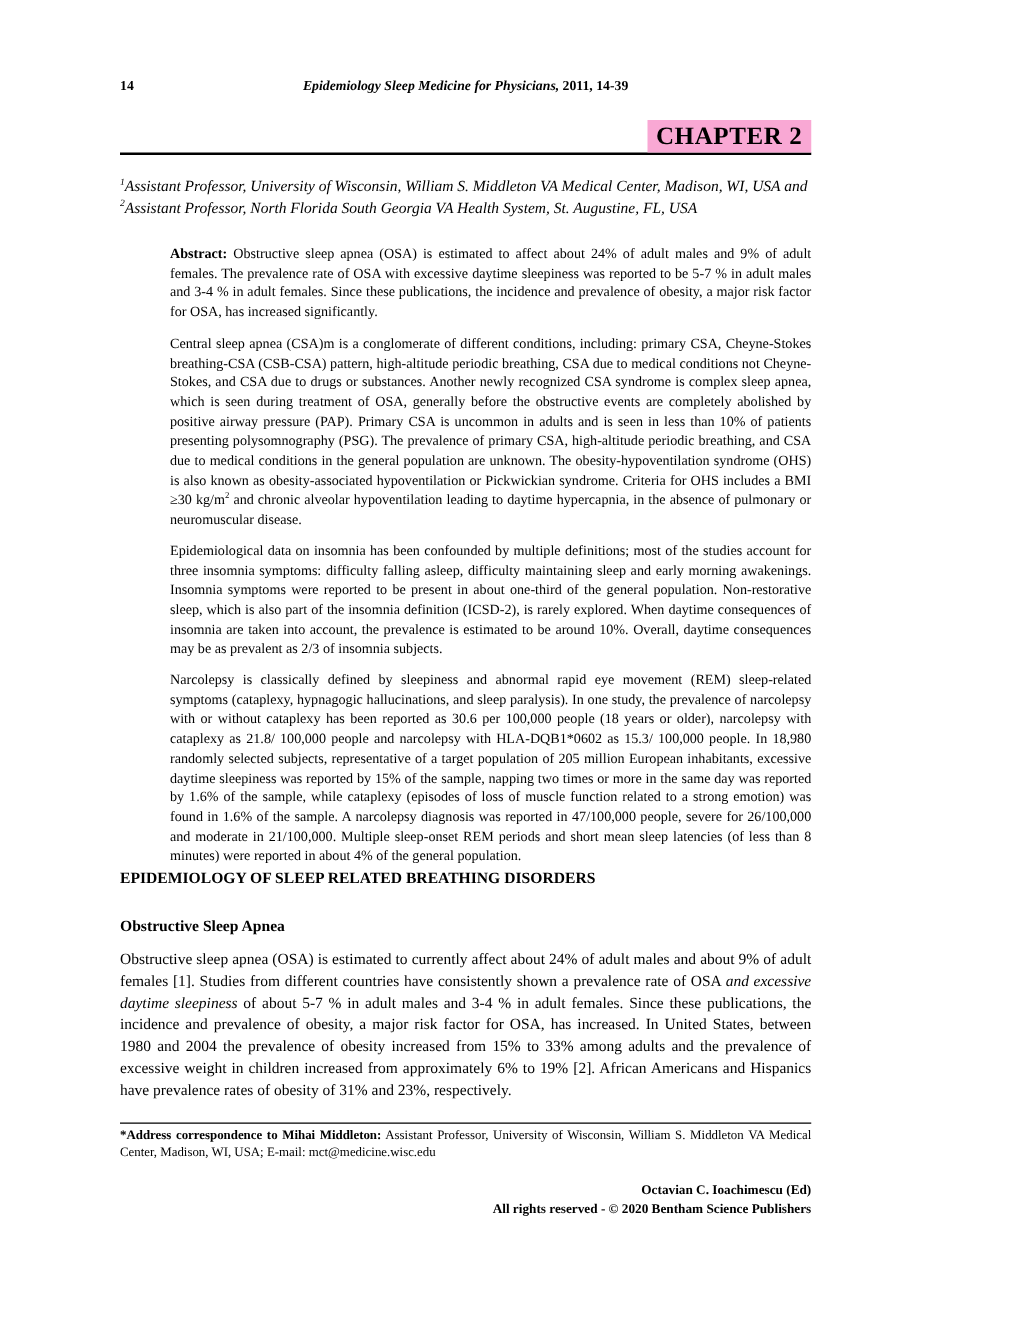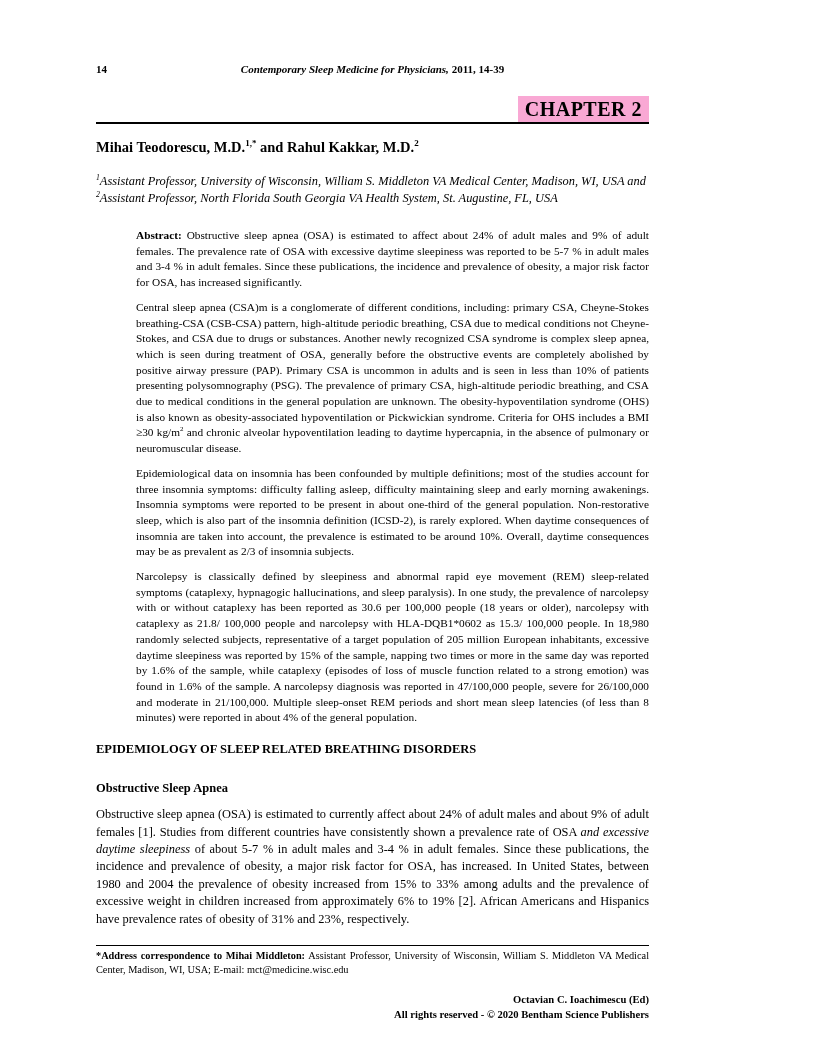--- a/index.html
+++ b/index.html
@@ -67,21 +67,21 @@
 
   
   .abstract-block {
     margin-top: 21px;
     margin-left: 40px;
     font-size: 11.3px;
     line-height: 15.7px;
     text-align: justify;
   }
   .abstract-block p { margin-bottom: 9px; }
-  .abstract-block p:last-child { margin-bottom: 16px; }
+  .abstract-block p:last-child { margin-bottom: 1px; }
 
   
   .section-heading {
     margin-top: 0;
     font-size: 12.5px;
     font-weight: bold;
   }
   .subsection-heading {
     margin-top: 24px;
     font-size: 12.5px;
@@ -113,30 +113,29 @@
     font-weight: bold;
   }
 </style>
 </head>
 <body>
 
 <div class="page">
 
   <div class="running-header">
     <span class="page-number">14</span>
-    <span class="running-head-center"><span class="i">Contemporary Sleep Medicine for Physicians,</span><span> 2011, 14-39</span></span>
+    <span class="running-head-center"><span class="i">Epidemiology Sleep Medicine for Physicians,</span><span> 2011, 14-39</span></span>
     <span class="running-header-spacer"></span>
   </div>
 
   <div class="chapter-row">
     <span class="chapter-badge" style="background-color: #f9a8d4;">CHAPTER 2</span>
   </div>
 
 
-  <div class="authors-line"><span>Mihai Teodorescu, M.D.</span><span class="sup">1,*</span><span> and Rahul Kakkar, M.D.</span><span class="sup">2</span></div>
 
   <div class="affiliations"><span class="sup">1</span><span>Assistant Professor, University of Wisconsin, William S. Middleton VA Medical Center, Madison, WI, USA and</span><br><span class="sup">2</span><span>Assistant Professor, North Florida South Georgia VA Health System, St. Augustine, FL, USA</span></div>
 
   <div class="abstract-block">
     <p><span class="b">Abstract: </span><span>Obstructive sleep apnea (OSA) is estimated to affect about 24% of adult males and 9% of adult females. The prevalence rate of OSA with excessive daytime sleepiness was reported to be 5-7 % in adult males and 3-4 % in adult females. Since these publications, the incidence and prevalence of obesity, a major risk factor for OSA, has increased significantly.</span></p>
     <p><span>Central sleep apnea (CSA)m is a conglomerate of different conditions, including: primary CSA, Cheyne-Stokes breathing-CSA (CSB-CSA) pattern, high-altitude periodic breathing, CSA due to medical conditions not Cheyne-Stokes, and CSA due to drugs or substances. Another newly recognized CSA syndrome is complex sleep apnea, which is seen during treatment of OSA, generally before the obstructive events are completely abolished by positive airway pressure (PAP). Primary CSA is uncommon in adults and is seen in less than 10% of patients presenting polysomnography (PSG). The prevalence of primary CSA, high-altitude periodic breathing, and CSA due to medical conditions in the general population are unknown. The obesity-hypoventilation syndrome (OHS) is also known as obesity-associated hypoventilation or Pickwickian syndrome. Criteria for OHS includes a BMI ≥30 kg/m</span><span class="sup">2</span><span> and chronic alveolar hypoventilation leading to daytime hypercapnia, in the absence of pulmonary or neuromuscular disease.</span></p>
     <p><span>Epidemiological data on insomnia has been confounded by multiple definitions; most of the studies account for three insomnia symptoms: difficulty falling asleep, difficulty maintaining sleep and early morning awakenings. Insomnia symptoms were reported to be present in about one-third of the general population. Non-restorative sleep, which is also part of the insomnia definition (ICSD-2), is rarely explored. When daytime consequences of insomnia are taken into account, the prevalence is estimated to be around 10%. Overall, daytime consequences may be as prevalent as 2/3 of insomnia subjects.</span></p>
     <p><span>Narcolepsy is classically defined by sleepiness and abnormal rapid eye movement (REM) sleep-related symptoms (cataplexy, hypnagogic hallucinations, and sleep paralysis). In one study, the prevalence of narcolepsy with or without cataplexy has been reported as 30.6 per 100,000 people (18 years or older), narcolepsy with cataplexy as 21.8/ 100,000 people and narcolepsy with HLA-DQB1*0602 as 15.3/ 100,000 people. In 18,980 randomly selected subjects, representative of a target population of 205 million European inhabitants, excessive daytime sleepiness was reported by 15% of the sample, napping two times or more in the same day was reported by 1.6% of the sample, while cataplexy (episodes of loss of muscle function related to a strong emotion) was found in 1.6% of the sample. A narcolepsy diagnosis was reported in 47/100,000 people, severe for 26/100,000 and moderate in 21/100,000. Multiple sleep-onset REM periods and short mean sleep latencies (of less than 8 minutes) were reported in about 4% of the general population.</span></p>
   </div>
 

